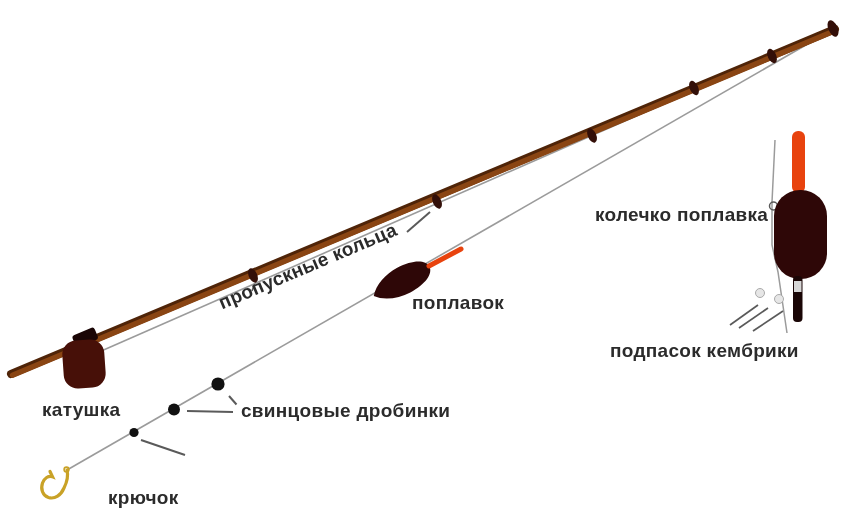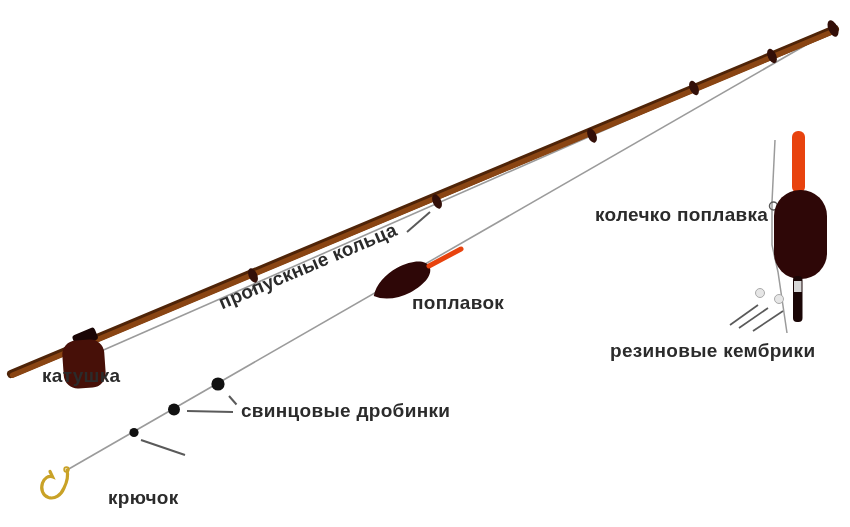--- a/index.html
+++ b/index.html
@@ -24,21 +24,21 @@
     letter-spacing: 0.3px;
   }
   .lbl-guides {
     left: 224px; top: 292px;
     transform: rotate(-23deg);
     transform-origin: left bottom;
   }
   .lbl-float      { left: 412px; top: 292px; }
   .lbl-float-ring { left: 595px; top: 204px; }
   .lbl-rubber     { left: 610px; top: 340px; }
-  .lbl-reel       { left: 42px;  top: 365px; }
+  .lbl-reel       { left: 42px;  top: 399px; }
   .lbl-shots      { left: 241px; top: 400px; text-align: right; }
   .lbl-dropper    { left: 199px; top: 443px; }
   .lbl-hook       { left: 80px;  top: 487px; margin-left: 28px; }
 </style>
 </head>
 <body>
 
 <div class="stage">
 
   <svg width="850" height="527" viewBox="0 0 850 527">
@@ -92,17 +92,17 @@
       <circle cx="779" cy="299" r="4.5" style="fill:var(--bead); stroke:#aaaaaa;" stroke-width="1"></circle>
       <line x1="730" y1="325" x2="758" y2="305" style="stroke:var(--pointer);" stroke-width="1.7"></line>
       <line x1="739" y1="328" x2="768" y2="308" style="stroke:var(--pointer);" stroke-width="1.7"></line>
       <line x1="753" y1="331" x2="783" y2="311" style="stroke:var(--pointer);" stroke-width="1.7"></line>
     </g>
   </svg>
 
   <div class="lbl lbl-guides">пропускные кольца</div>
   <div class="lbl lbl-float-ring">колечко поплавка</div>
   <div class="lbl lbl-float">поплавок</div>
-  <div class="lbl lbl-rubber">резиновые кембрики</div>
+  <div class="lbl lbl-rubber">подпасок кембрики</div>
   <div class="lbl lbl-reel">катушка</div>
   <div class="lbl lbl-shots">свинцовые дробинки</div>
   <div class="lbl lbl-hook">крючок</div>
 </div>
 
 </body></html>

